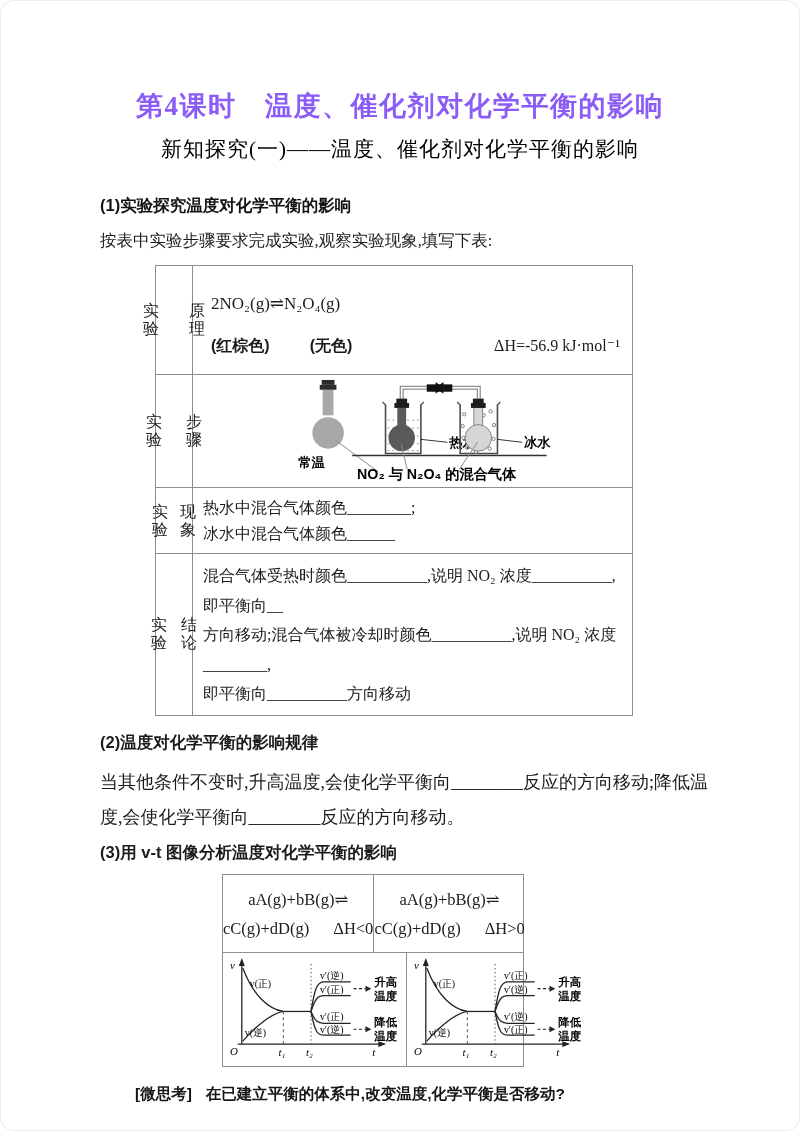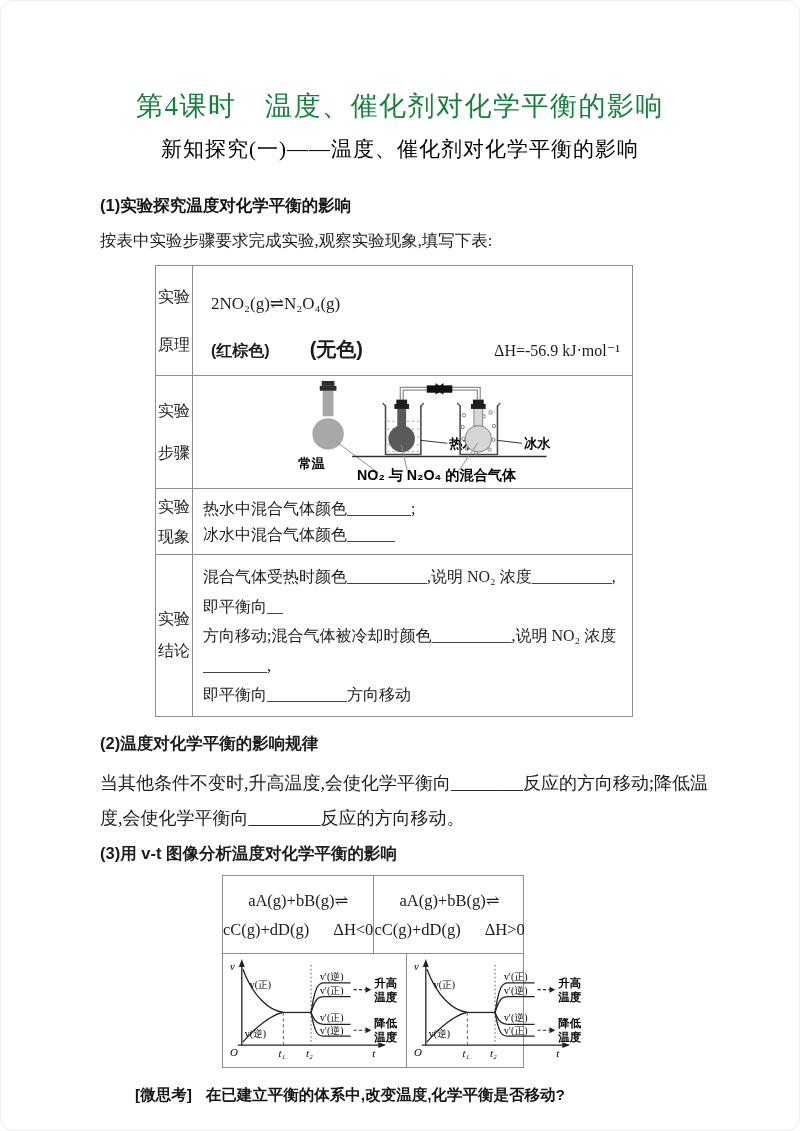--- a/index.html
+++ b/index.html
@@ -2,41 +2,41 @@
 <html><head>
 <meta charset="utf-8">
 <style>
   html,body { margin:0; padding:0; background:#ffffff; }
   body { width:800px; height:1131px; font-family:"Liberation Serif","DejaVu Serif",serif; color:#1c1c1c; }
   .page { position:relative; width:800px; height:1131px; overflow:hidden; background:#fff;
           border-radius:14px; box-shadow: inset 0 0 0 1px #ededed; }
 
   .hs { font-family:"Liberation Sans","DejaVu Sans",sans-serif; font-weight:700; }
 
-  .title { margin:88px 0 0 0; text-align:center; font-size:27px; font-weight:400; letter-spacing:1.5px; color:#15803d; }
+  .title { margin:88px 0 0 0; text-align:center; font-size:27px; font-weight:700; letter-spacing:1.5px; color:#8b5cf6; }
   .subtitle { margin:11px 0 0 0; text-align:center; font-size:21px; color:#000000; letter-spacing:1px; }
 
   .h-s1  { margin:27px 0 0 128px; font-size:16.5px; color:#141414; }
   .h-s11 { margin:32px 0 0 100px; font-size:16.5px; color:#141414; }
   .intro { margin:13px 0 0 100px; font-size:16.5px; }
 
   
   .exp-table { margin:13px 0 0 155px; width:478px; border:1px solid #8d8d8d; box-sizing:border-box; }
   .exp-row { display:grid; grid-template-columns:37px 1fr; }
   .exp-row + .exp-row { border-top:1px solid #8d8d8d; }
-  .exp-label { border-right:1px solid #8d8d8d; display:flex; flex-direction:column;
+  .exp-label { border-right:1px solid #8d8d8d; display:flex; flex-direction:row;
                align-items:center; justify-content:center; font-size:16px; color:#222;
                padding:2px 2px; }
   .exp-label span { display:block; line-height:18px; }
   .g1 { gap:30px; } .g2 { gap:24px; } .g3 { gap:12px; } .g4 { gap:14px; }
 
   .cell-principle { min-height:108px; box-sizing:border-box; padding:27px 12px 12px 18px; font-size:17px; }
   .principle-line2 { display:flex; align-items:baseline; margin-top:22px; }
   .color-left  { font-size:16px; }
-  .color-right { font-size:20px; margin-left:40px; }
+  .color-right { font-size:16px; margin-left:40px; }
   .delta-h { margin-left:auto; font-size:16px; font-family:"Liberation Serif","DejaVu Serif",serif; font-weight:400; }
 
   .cell-steps { min-height:110px; display:flex; align-items:center; justify-content:center; padding:1px 0; }
   .cell-phenom { min-height:62px; box-sizing:border-box; padding:7px 8px 6px 10px; font-size:16px; line-height:26px; }
   .cell-concl  { min-height:95px; box-sizing:border-box; padding:7px 8px 6px 10px; font-size:16px; line-height:29.5px; }
 
   .h-s12 { margin:16px 0 0 100px; font-size:16.5px; }
   .para2 { margin:11px 0 0 100px; font-size:18px; line-height:35px; }
   .h-s13 { margin:7px 0 0 100px; font-size:16.5px; }
 

